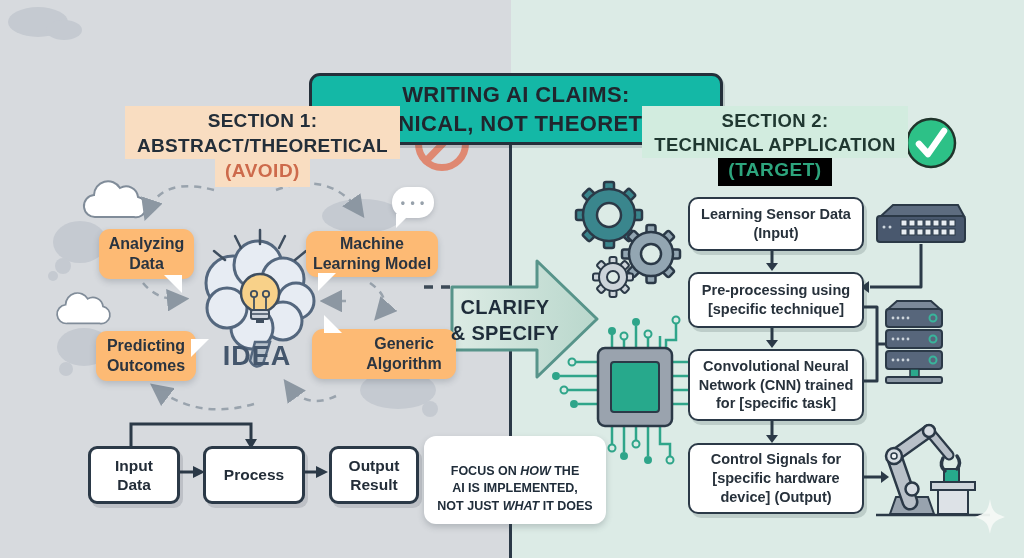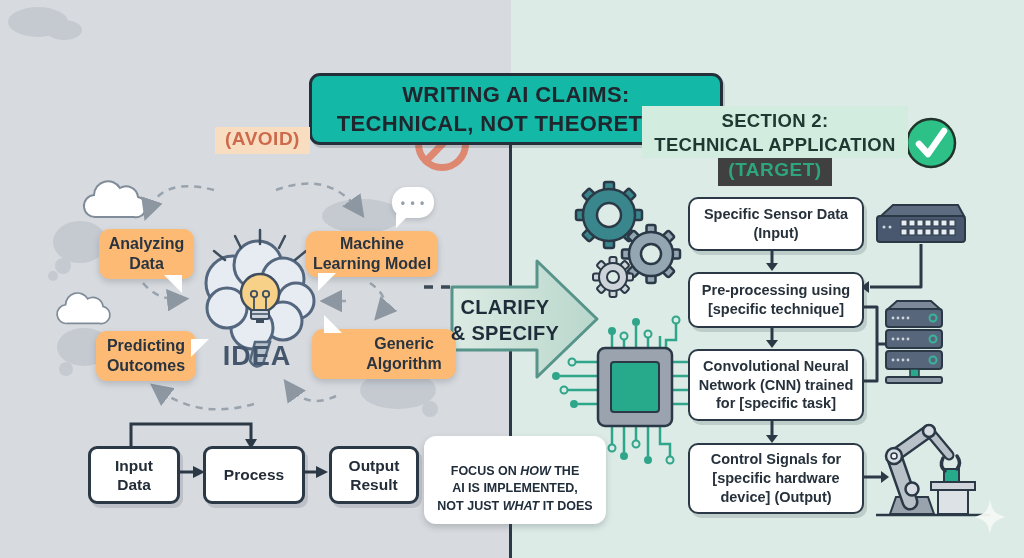--- a/index.html
+++ b/index.html
@@ -15,21 +15,21 @@
     text-align:center;font-size:22px;font-weight:800;letter-spacing:.4px;color:#20262e;line-height:1.32;margin-top:46px;}
 
   .sec-head{text-align:center;line-height:1.3;}
   .sec-head .hl{display:inline-block;padding:3px 12px 1px;font-size:19px;font-weight:800;letter-spacing:.3px;}
   .sec-head .tag{display:inline-block;padding:0 10px 3px;font-size:19px;font-weight:800;letter-spacing:.5px;}
   .s1{left:110px;top:106px;width:305px;}
   .s1 .hl{background:#f9ddc1;color:#232e39;}
   .s1 .tag{background:#f9ddc1;color:#cd6a4b;}
   .s2{left:630px;top:106px;width:290px;}
   .s2 .hl{background:#d2ecdf;color:#1f3730;font-size:18.5px;}
-  .s2 .tag{background:#404040;color:#2da57d;}
+  .s2 .tag{background:#000000;color:#2da57d;}
 
   .bubble{background:#fdba74;border-radius:11px;box-shadow:0 3px 6px rgba(60,70,80,.22);
     display:flex;align-items:center;justify-content:center;text-align:center;
     font-size:16px;font-weight:700;color:#2a3440;line-height:1.25;}
   .bubble::after{content:"";position:absolute;border:9px solid transparent;}
   .b-analyzing{left:99px;top:229px;width:95px;height:50px;}
   .b-analyzing::after{right:12px;bottom:-14px;border-top-color:#fff;border-right-color:#fff;}
   .b-mlmodel{left:306px;top:231px;width:132px;height:46px;}
   .b-mlmodel::after{left:12px;bottom:-14px;border-top-color:#fff;border-left-color:#fff;}
   .b-predicting{left:96px;top:331px;width:100px;height:50px;}
@@ -352,21 +352,22 @@
       <path d="M943,458 q-4,8 2,13 M957,456 q5,7 0,13" fill="none" stroke="#2b3947" stroke-width="3.5" stroke-linecap="round"></path>
     </g>
 
     <path d="M990,499 C992,511 994,513 1005,517 C994,521 992,523 990,534 C988,523 986,521 975,517 C986,513 988,511 990,499 Z" fill="#f4f9f6" opacity="0.95"></path>
   </svg>
 
   <div class="abs title-box pre">WRITING AI CLAIMS:
 TECHNICAL, NOT THEORETICAL</div>
 
   <div class="abs sec-head s1">
-    <br>
+    <div class="hl pre">SECTION 1:
+ABSTRACT/THEORETICAL</div><br>
     <div class="tag">(AVOID)</div>
   </div>
 
   <div class="abs sec-head s2">
     <div class="hl pre">SECTION 2:
 TECHNICAL APPLICATION</div><br>
     <div class="tag">(TARGET)</div>
   </div>
 
   <div class="abs bubble b-analyzing pre">Analyzing
@@ -389,21 +390,21 @@
 
   <div class="abs clarify-label pre">CLARIFY
 &amp; SPECIFY</div>
 
   <div class="abs note-box pre">
     <span>FOCUS ON </span><span class="it">HOW</span><span> THE
 AI IS IMPLEMENTED,
 NOT JUST </span><span class="it">WHAT</span><span> IT DOES</span>
   </div>
 
-  <div class="abs rbox r1 pre">Specific Sensor Data
+  <div class="abs rbox r1 pre">Learning Sensor Data
 (Input)</div>
   <div class="abs rbox r2 pre">Pre-processing using
 [specific technique]</div>
   <div class="abs rbox r4 pre">Control Signals for
 [specific hardware
 device] (Output)</div>
   <div class="abs rbox r3 pre">Convolutional Neural
 Network (CNN) trained
 for [specific task]</div>
 

